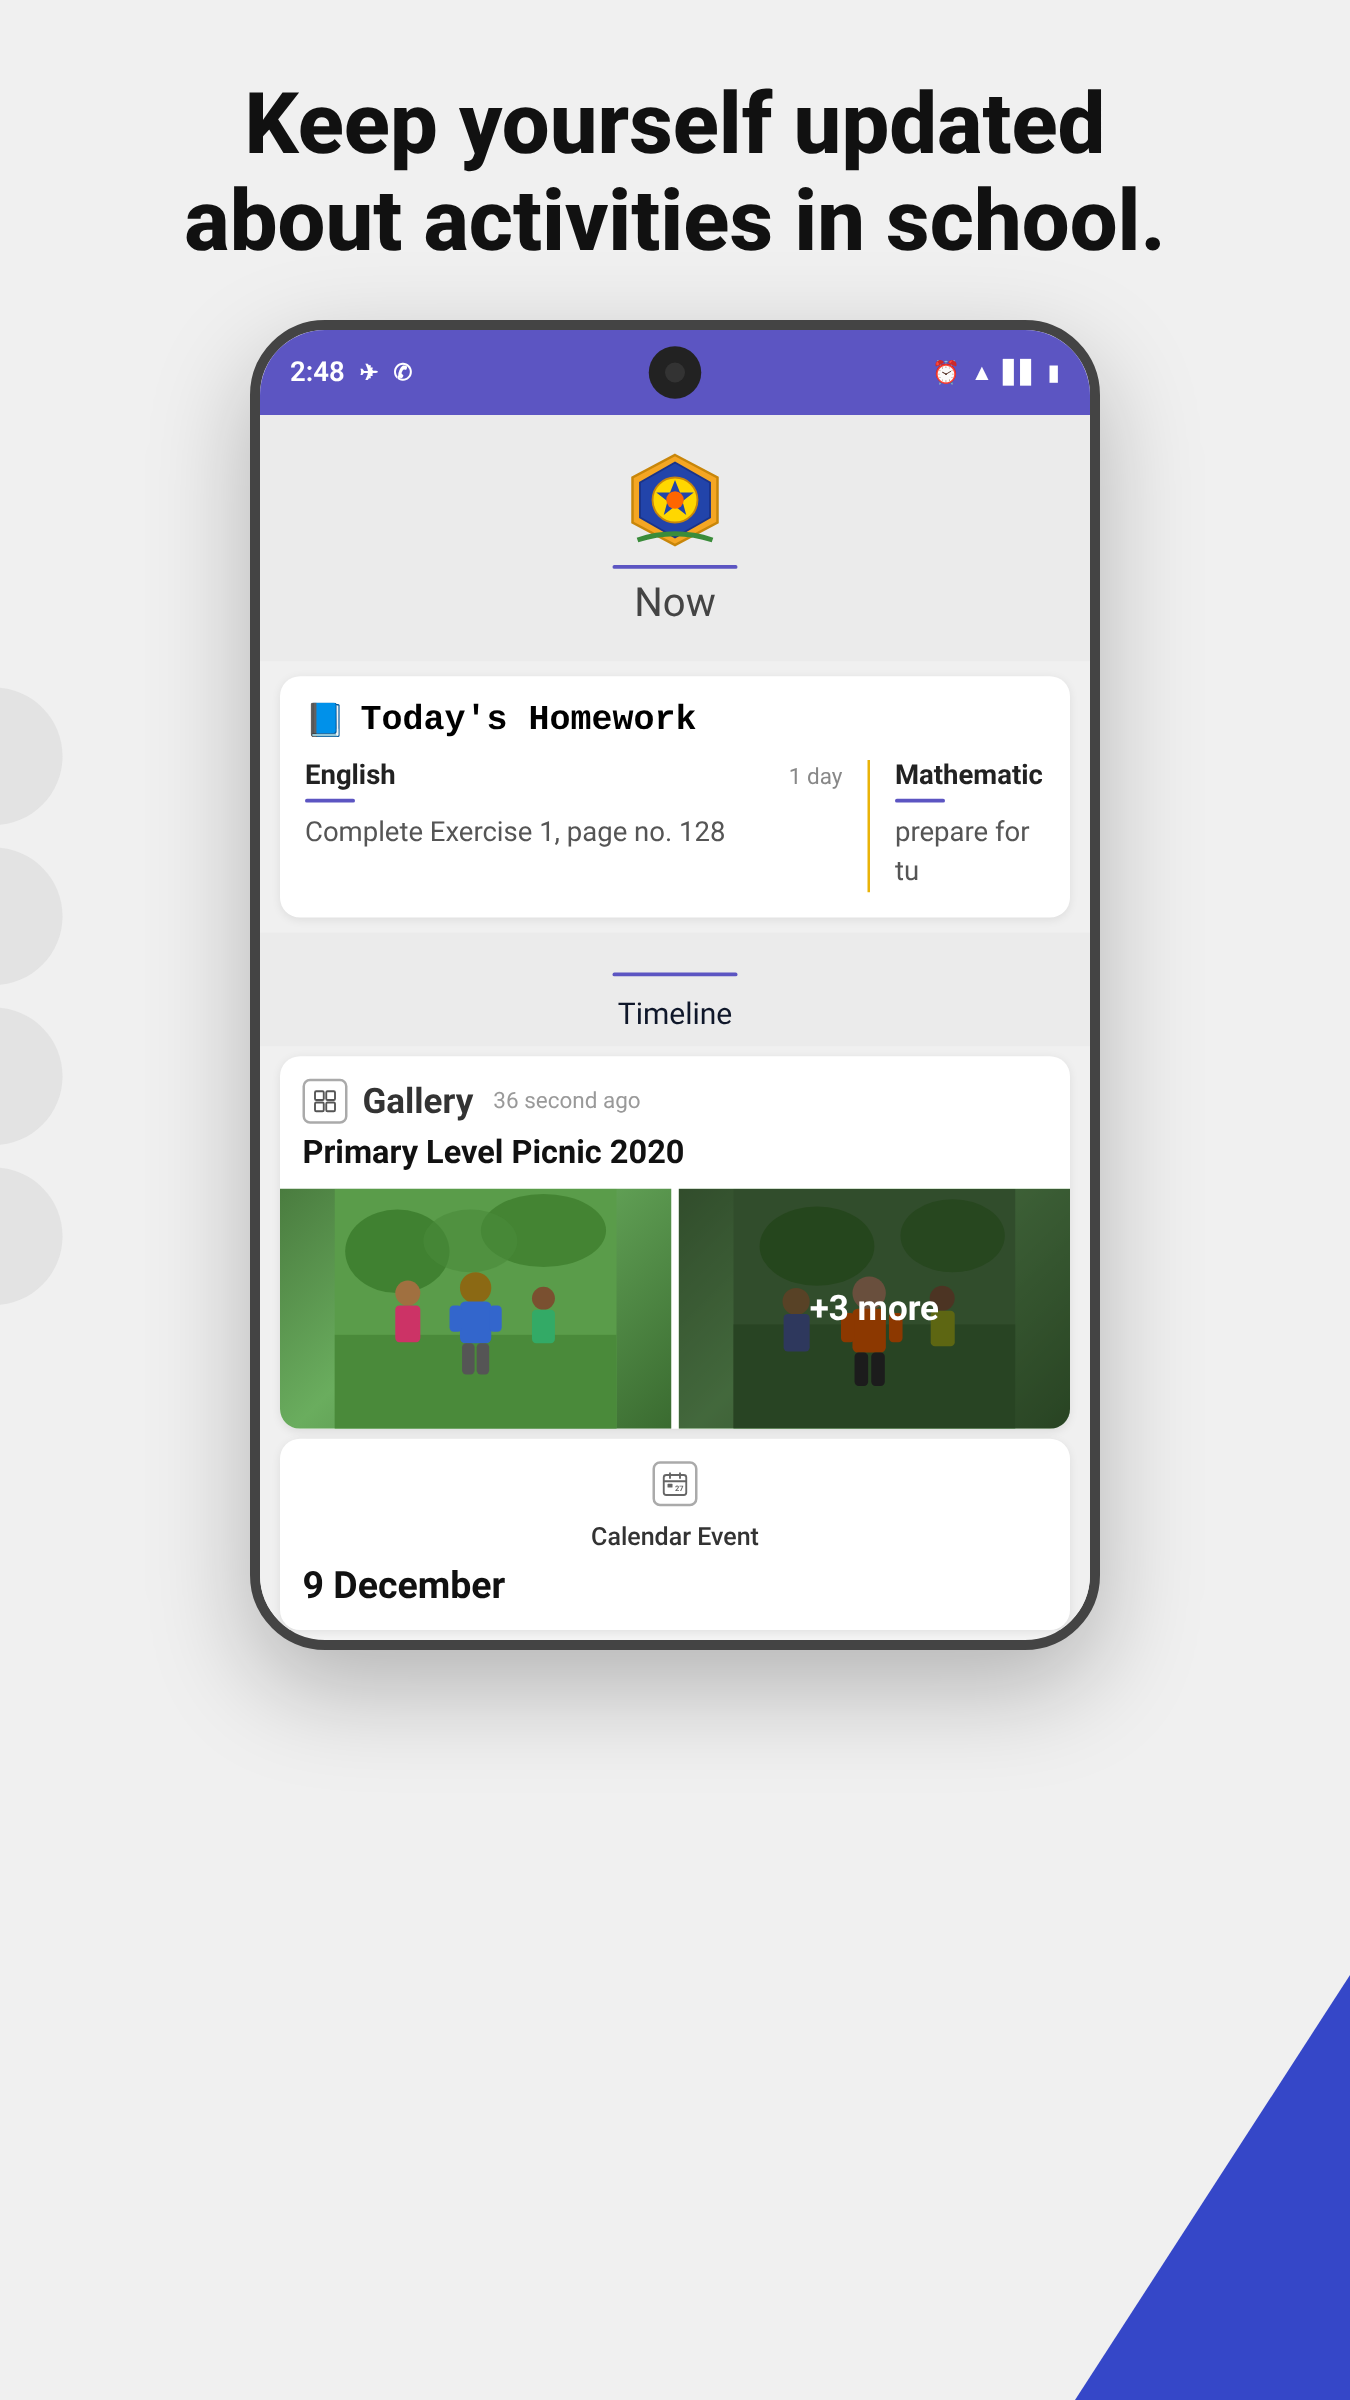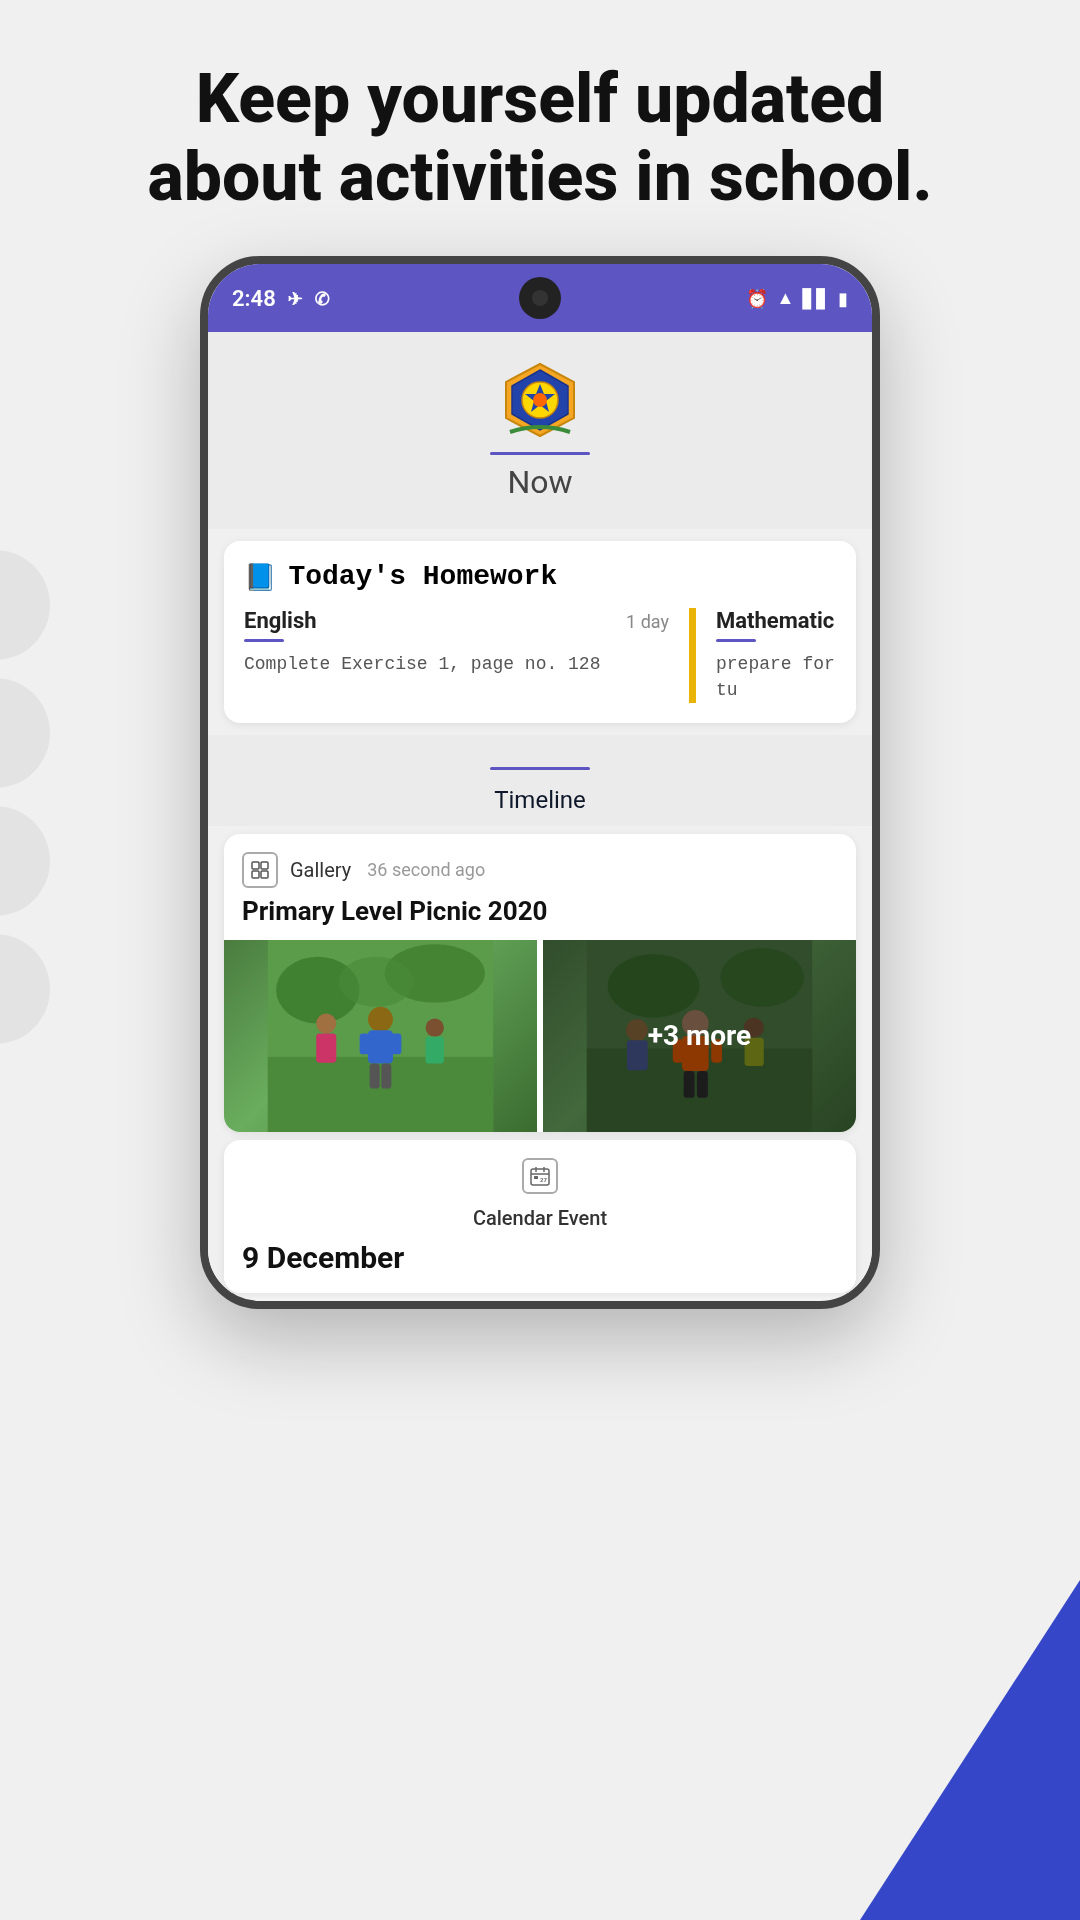--- a/index.html
+++ b/index.html
@@ -180,21 +180,21 @@
 
     
     .subjects-row {
       display: flex;
       gap: 0;
       overflow: hidden;
     }
     .subject-col {
       flex: 1;
       padding-right: 20px;
-      border-right: 7px solid #eab308;
+      border-right: 2px solid #eab308;
     }
     .subject-col:last-child {
       border-right: none;
       padding-left: 20px;
       padding-right: 0;
     }
     .subject-name {
       font-size: 22px;
       font-weight: 700;
       color: #222;
@@ -207,24 +207,23 @@
       margin-bottom: 10px;
       border-radius: 2px;
     }
     .subject-due {
       font-size: 18px;
       color: #888;
       text-align: right;
       margin-bottom: 4px;
     }
     .subject-desc {
-      font-size: 18px;
+      font-size: 22px;
       color: #555;
       line-height: 1.4;
-      font-family: Liberation Mono, monospace;
     }
     .subject-header-row {
       display: flex;
       justify-content: space-between;
       align-items: baseline;
     }
 
     
     .timeline-section {
       background: #ebebeb;
@@ -259,23 +258,23 @@
       width: 36px;
       height: 36px;
       border: 2px solid #aaa;
       border-radius: 6px;
       display: flex;
       align-items: center;
       justify-content: center;
       font-size: 18px;
     }
     .gallery-label {
-      font-size: 20px;
+      font-size: 28px;
       color: #333;
-      font-weight: 400;
+      font-weight: 700;
     }
     .gallery-time {
       font-size: 18px;
       color: #999;
       margin-left: 4px;
     }
     .gallery-title {
       font-size: 26px;
       font-weight: 700;
       color: #111;

